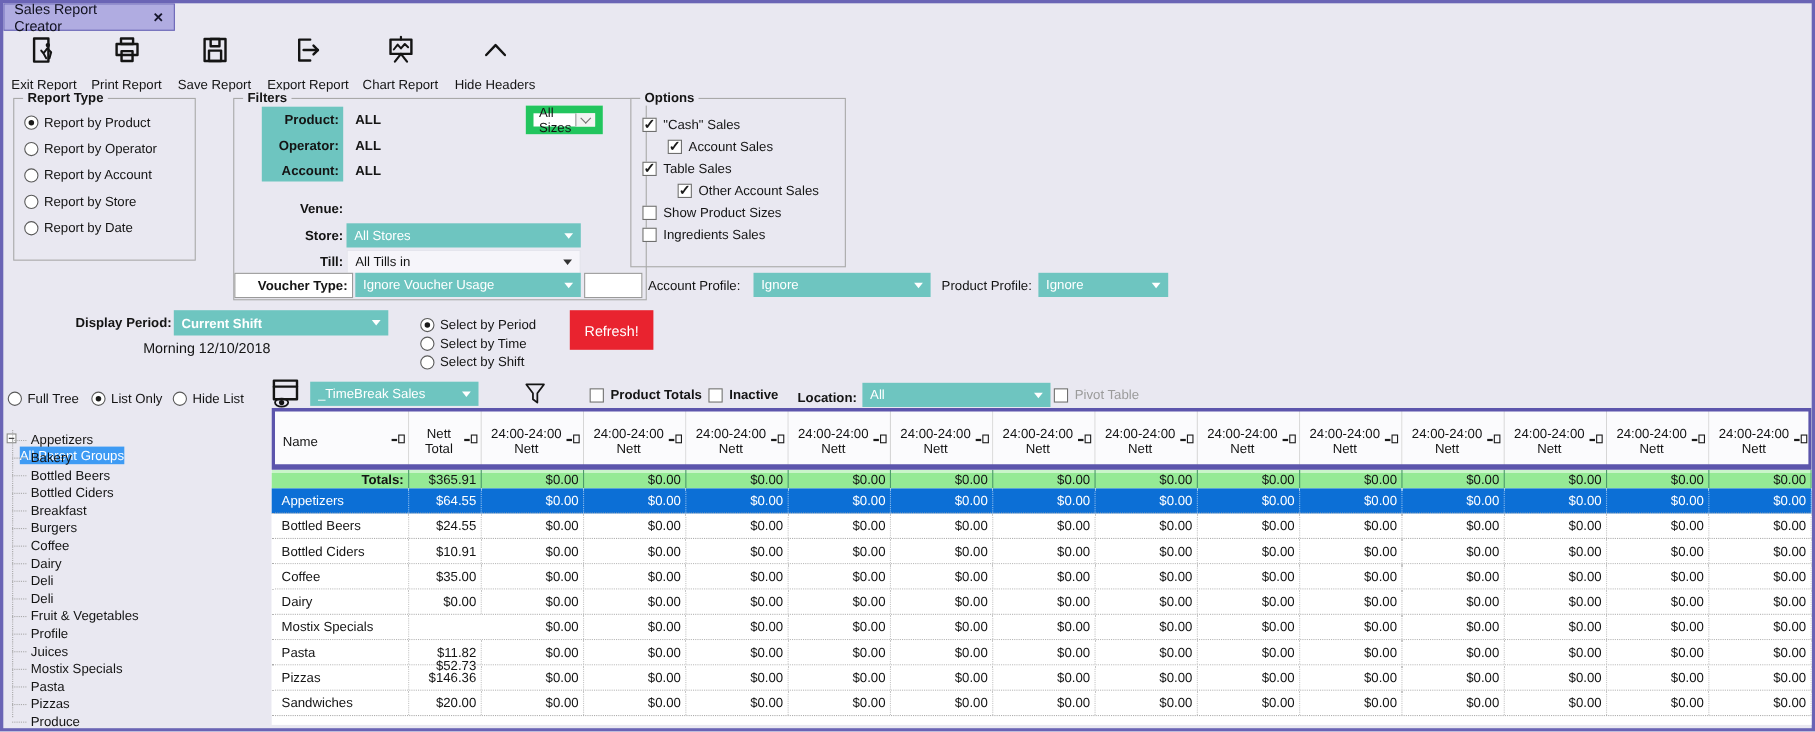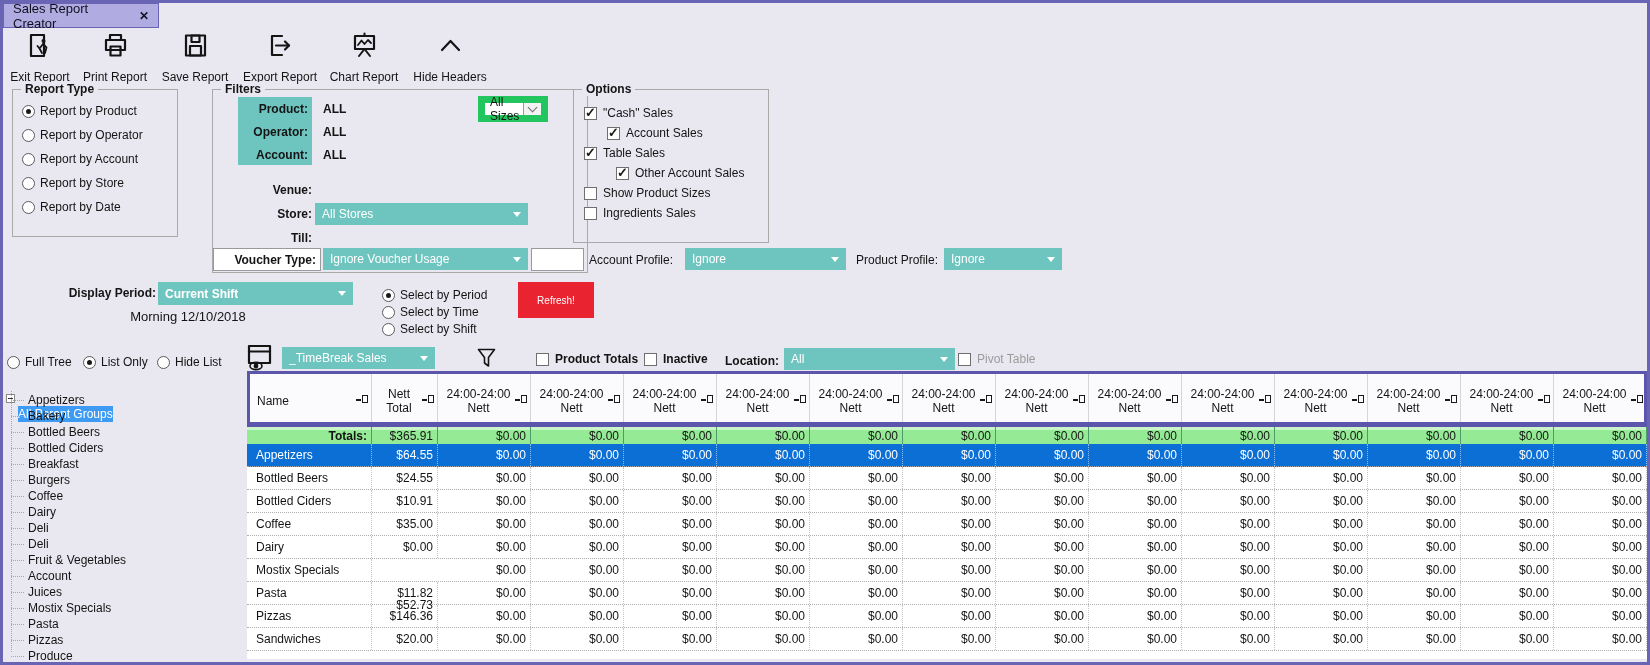--- a/index.html
+++ b/index.html
@@ -46,21 +46,21 @@
   .flabel{position:absolute;font-weight:bold;text-align:right;}
   .teal-block{position:absolute;background:#6EC5C0;}
   .combo{position:absolute;background:#fff;border:7px solid #22c55e;display:flex;align-items:stretch;}
   .combo .ctext{flex:1;display:flex;align-items:center;padding-left:5px;}
   .combo .cbtn{width:18px;border-left:1px solid #9a9a9a;background:#F3F3F3;display:flex;
                align-items:center;justify-content:center;color:#666;font-size:10px;}
   .chev{width:7px;height:7px;border-right:1.5px solid #707070;border-bottom:1.5px solid #707070;
         transform:rotate(45deg);margin-top:-4px;}
   
   .refresh{position:absolute;background:#E9232F;color:#fff;display:flex;align-items:center;
-           justify-content:center;font-size:10px;border:none;cursor:default;}
+           justify-content:center;font-size:13px;border:none;cursor:default;}
   
   .tree-root{position:absolute;display:flex;align-items:center;gap:3px;}
   .expander{width:9px;height:9px;border:1px solid #888;background:#fff;position:relative;flex:none;}
   .expander::after{content:"";position:absolute;left:1px;top:3px;width:5px;height:1px;background:#333;}
   .tree-root .rlabel{background:#3E9BF4;color:#fff;padding:0 0;line-height:16px;margin-top:32px;}
   .tree-items{position:absolute;}
   .tree-item{position:absolute;left:25px;white-space:nowrap;line-height:16px;cursor:default;}
   .tree-item::before{content:"";position:absolute;left:-17px;top:8px;width:13px;
                      border-top:1px dotted #A8A8A8;}
   .tree-line{position:absolute;width:0;border-left:1px dotted #A8A8A8;}
@@ -216,20 +216,24 @@
 
   <div class="flabel" style="left:210px;top:180px;width:99px;">Venue:</div>
 
   <div class="flabel" style="left:210px;top:204px;width:99px;">Store:</div>
   <div class="dd teal" style="position: absolute; left: 312px; top: 200px; width: 213px; background: rgb(110, 197, 192);">
     <span class="val">All Stores</span>
       <span class="arr"></span>
   </div>
 
   <div class="flabel" style="left:210px;top:228px;width:99px;">Till:</div>
+  <div class="dd plain" style="position:absolute;left:312px;top:224px;width:213px;">
+    <span class="val">All Tills in</span>
+      <span class="arr"></span>
+  </div>
 
   <div class="whitebox" style="left:210px;top:245px;width:108px;height:23px;display:flex;align-items:center;justify-content:flex-end;padding-right:4px;font-weight:bold;">Voucher Type:</div>
   <div class="dd teal" style="position: absolute; left: 320px; top: 245px; width: 205px; background: rgb(110, 197, 192);">
     <span class="val">Ignore Voucher Usage</span>
       <span class="arr"></span>
   </div>
   <div class="whitebox" style="left:528px;top:245px;width:53px;height:23px;"></div>
 
   <div class="group" style="left:570px;top:86px;width:196px;height:154px;">
     <span class="legend">Options</span>
@@ -321,21 +325,21 @@
       <div class="tree-item" style="top: 405px;">Bakery</div>
       <div class="tree-item" style="top: 421px;">Bottled Beers</div>
       <div class="tree-item" style="top: 437px;">Bottled Ciders</div>
       <div class="tree-item" style="top: 453px;">Breakfast</div>
       <div class="tree-item" style="top: 469px;">Burgers</div>
       <div class="tree-item" style="top: 485px;">Coffee</div>
       <div class="tree-item" style="top: 501px;">Dairy</div>
       <div class="tree-item" style="top: 517px;">Deli</div>
       <div class="tree-item" style="top: 533px;">Deli</div>
       <div class="tree-item" style="top: 549px;">Fruit &amp; Vegetables</div>
-      <div class="tree-item" style="top: 565px;">Account</div>
+      <div class="tree-item" style="top: 565px;">Profile</div>
       <div class="tree-item" style="top: 581px;">Juices</div>
       <div class="tree-item" style="top: 597px;">Mostix Specials</div>
       <div class="tree-item" style="top: 613px;">Pasta</div>
       <div class="tree-item" style="top: 629px;">Pizzas</div>
       <div class="tree-item" style="top: 645px;">Produce</div>
     </div>
 
   <div style="position:absolute;left:243px;top:341px;width:27px;height:28px;">
     <svg viewBox="0 0 27 28">
       <rect x="3" y="2" width="21" height="17" stroke-width="2.2"></rect>

